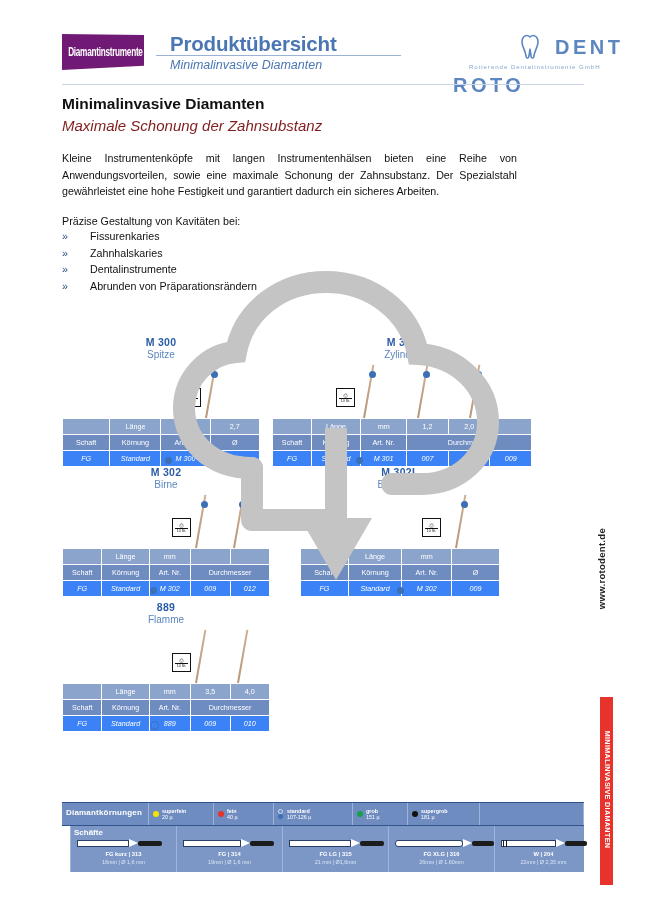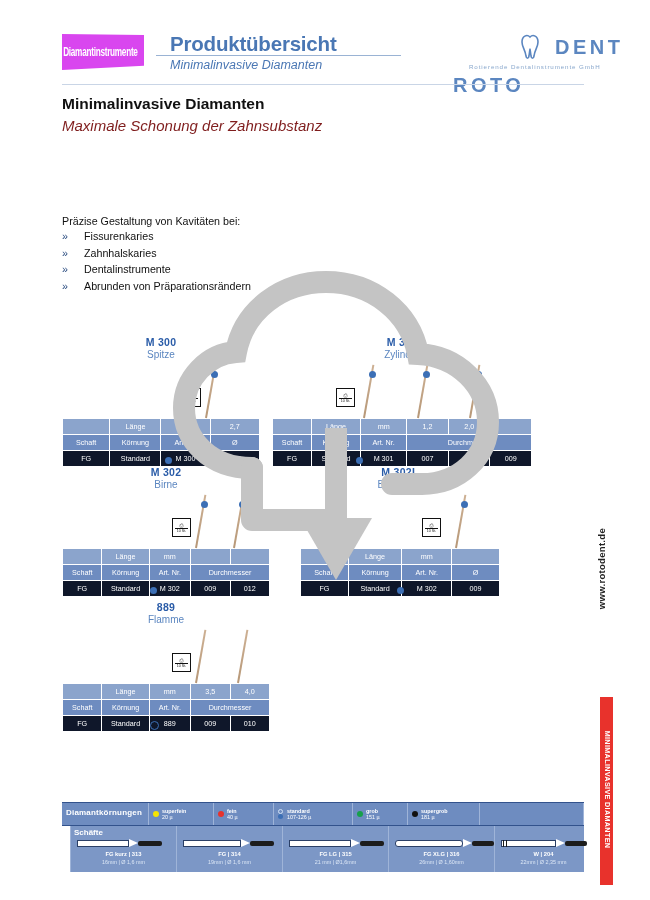--- a/index.html
+++ b/index.html
@@ -9,23 +9,23 @@
     font-family:"Liberation Sans", sans-serif;
     position:relative;overflow:hidden;
     color:#1a1a1a;
   }
   .page{position:absolute;inset:0;}
 
   
   .header{position:absolute;left:62px;top:30px;width:520px;height:48px;}
   .logo-red{
     position:absolute;left:0;top:4px;width:82px;height:36px;
-    background:#d946ef;
+    background:#701a75;
     clip-path:polygon(0 0,100% 3%,100% 88%,0 100%);
-    display:flex;align-items:center;justify-content:flex-start;
+    display:flex;align-items:center;justify-content:flex-end;
   }
   .logo-red span{
     color:#ffffff;font-weight:bold;font-size:8.5px;
     letter-spacing:-0.3px;transform:scaleY(1.45) scaleX(0.97);
     white-space:nowrap;font-family:"Liberation Sans", sans-serif;
   }
   .head-title{
     position:absolute;left:108px;top:2px;
     color:#4a77b4;font-size:20.5px;font-weight:bold;
     letter-spacing:-0.2px;
@@ -61,21 +61,21 @@
   .h1{position:absolute;left:62px;top:95px;font-size:15.5px;font-weight:bold;color:#111;}
   .h2{position:absolute;left:62px;top:117px;font-size:15px;font-style:italic;color:#7f1d1d;}
   .para{
     position:absolute;left:62px;top:150px;width:455px;
     font-size:10.7px;line-height:16.6px;color:#111;text-align:justify;
   }
   .listhead{position:absolute;left:62px;top:215px;font-size:10.7px;color:#111;}
   .bullets{position:absolute;left:62px;top:230px;width:400px;}
   .bullet{position:relative;height:16.5px;font-size:10.7px;color:#111;}
   .bullet .mark{position:absolute;left:0;top:0;color:#2a4c80;}
-  .bullet .txt{position:absolute;left:22px;top:0;}
+  .bullet .txt{position:absolute;left:28px;top:0;}
 
   
   .prod{position:absolute;}
   .prod .pname{
     text-align:center;font-size:10.5px;font-weight:bold;color:#2a5ca8;
     letter-spacing:0.3px;
   }
   .prod .pdesc{
     text-align:center;font-size:10px;color:#5b86c0;margin-top:1px;
   }
@@ -102,21 +102,21 @@
   table.spec{
     border-collapse:collapse;width:100%;table-layout:fixed;
     font-size:7.2px;color:#ffffff;
   }
   table.spec td{
     height:13px;text-align:center;vertical-align:middle;
     border:0.5px solid #ffffff;
   }
   table.spec tr.r1 td{background:#8ba4cc;}
   table.spec tr.r2 td{background:#6e8cc0;}
-  table.spec tr.r3 td{background:#0f172a;}
+  table.spec tr.r3 td{background:#3b82f6;font-style:italic;}
   .dot{display:inline-block;width:7px;height:7px;border-radius:50%;
     background:#3c6fb5;vertical-align:middle;}
   .dot.hollow{background:transparent;border:1px solid #3c6fb5;}
 
   
   .footer{position:absolute;left:62px;top:802px;width:522px;}
   .grain-row{
     background:#6e8cc0;height:22px;position:relative;
     border-top:1px solid #32528c;border-bottom:1px solid #32528c;
   }
@@ -209,20 +209,21 @@
         </svg>
       </div>
       <div class="rd-word rd-right">DENT</div>
       <div class="rd-tag">Rotierende Dentalinstrumente GmbH</div>
     </div>
   </div>
   <div class="header-line"></div>
 
   <div class="h1">Minimalinvasive Diamanten</div>
   <div class="h2">Maximale Schonung der Zahnsubstanz</div>
+  <div class="para">Kleine Instrumentenköpfe mit langen Instrumentenhälsen bieten eine Reihe von Anwendungsvorteilen, sowie eine maximale Schonung der Zahnsubstanz. Der Spezialstahl gewährleistet eine hohe Festigkeit und garantiert dadurch ein sicheres Arbeiten.</div>
   <div class="listhead">Präzise Gestaltung von Kavitäten bei:</div>
 
   <div class="bullets">
     <div class="bullet">
       <span class="mark">»</span>
       <span class="txt">Fissurenkaries</span>
     </div>
     <div class="bullet">
       <span class="mark">»</span>
       <span class="txt">Zahnhalskaries</span>

